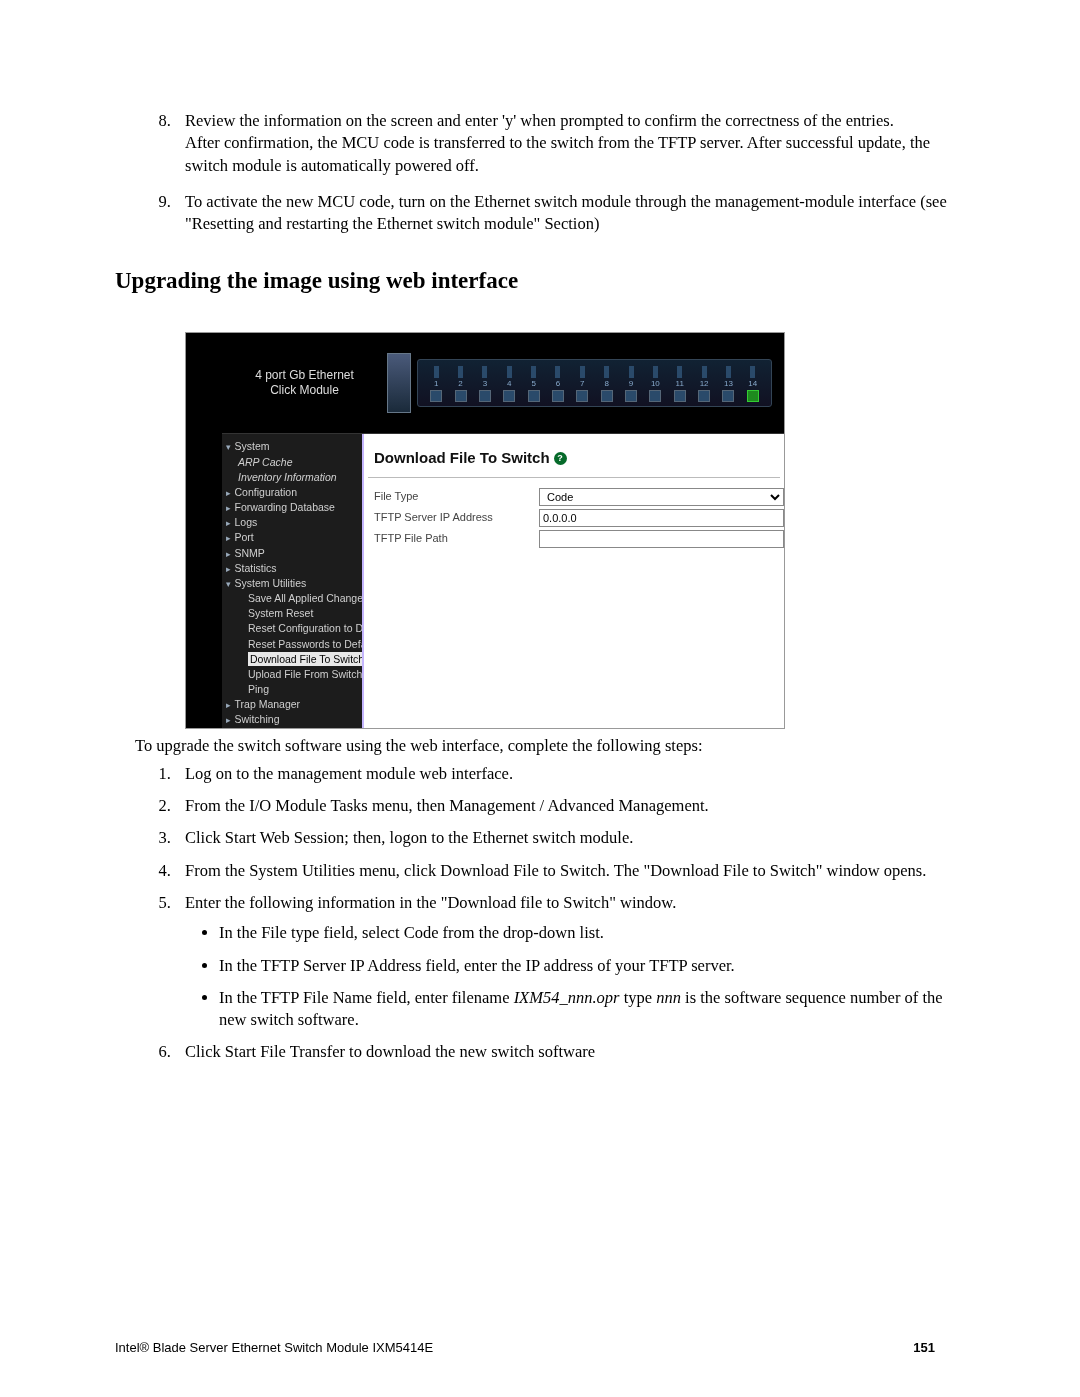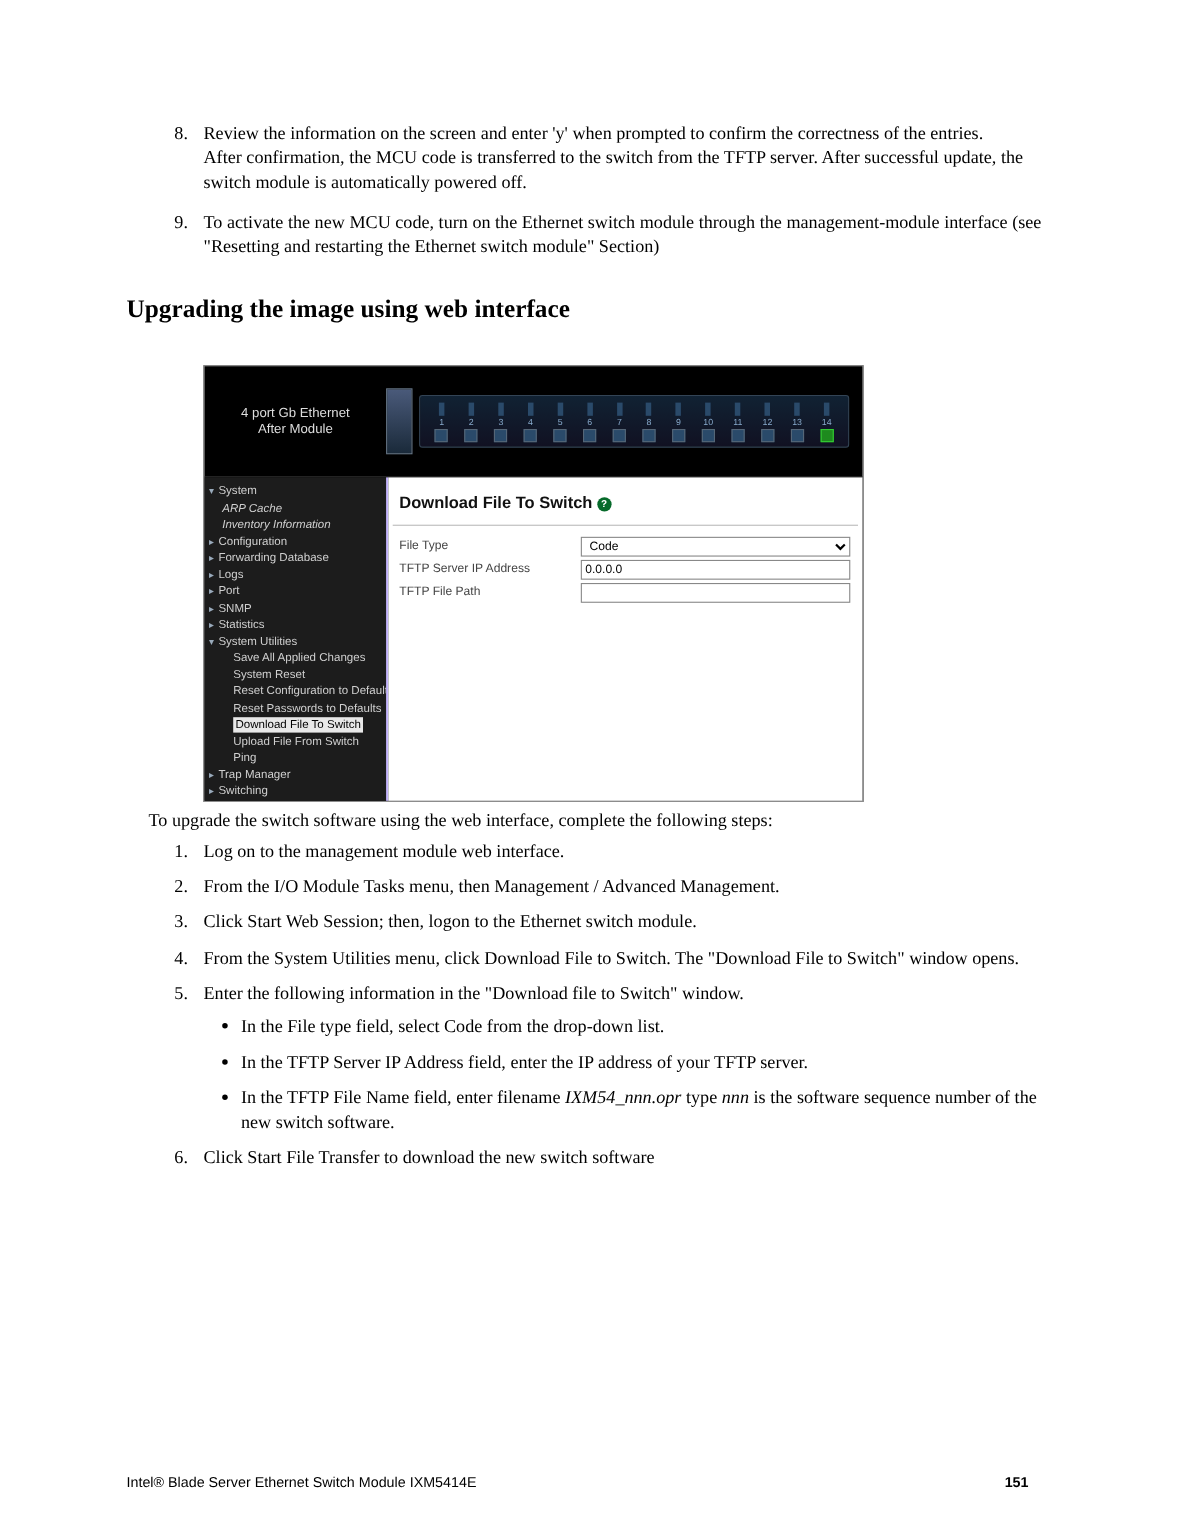--- a/index.html
+++ b/index.html
@@ -35,20 +35,21 @@
   
   .webui {
     width: 600px;
     margin: 0 0 6px 70px;
     box-sizing: border-box;
     border: 1px solid #999;
     background: #000;
     font-family: Arial, Helvetica, sans-serif;
     font-size: 11px;
     color: #cfcfcf;
+    padding-left: 36px;
   }
   .webui-top {
     display: flex;
     align-items: center;
     height: 100px;
     border-bottom: 1px solid #333;
   }
   .webui-top .brand {
     width: 165px;
     text-align: center;
@@ -251,21 +252,21 @@
       <span>To activate the new MCU code, turn on the Ethernet switch module through the management-module interface (see "Resetting and restarting the Ethernet switch module" Section)</span>
     </li>
   </ol>
 
   <h2 class="section-head">Upgrading the image using web interface</h2>
 
   <div class="webui">
     <div class="webui-top">
       <div class="brand">
         <span>4 port Gb Ethernet</span><br>
-        <span>After Module</span>
+        <span>Click Module</span>
       </div>
       <div class="chassis"></div>
       <div class="ports-area">
         <div class="port-strip" id="port-strip">
             <div class="port">
               <div class="led"></div>
               <div class="num">1</div>
               <div class="sq"></div>
             </div>
             <div class="port">

